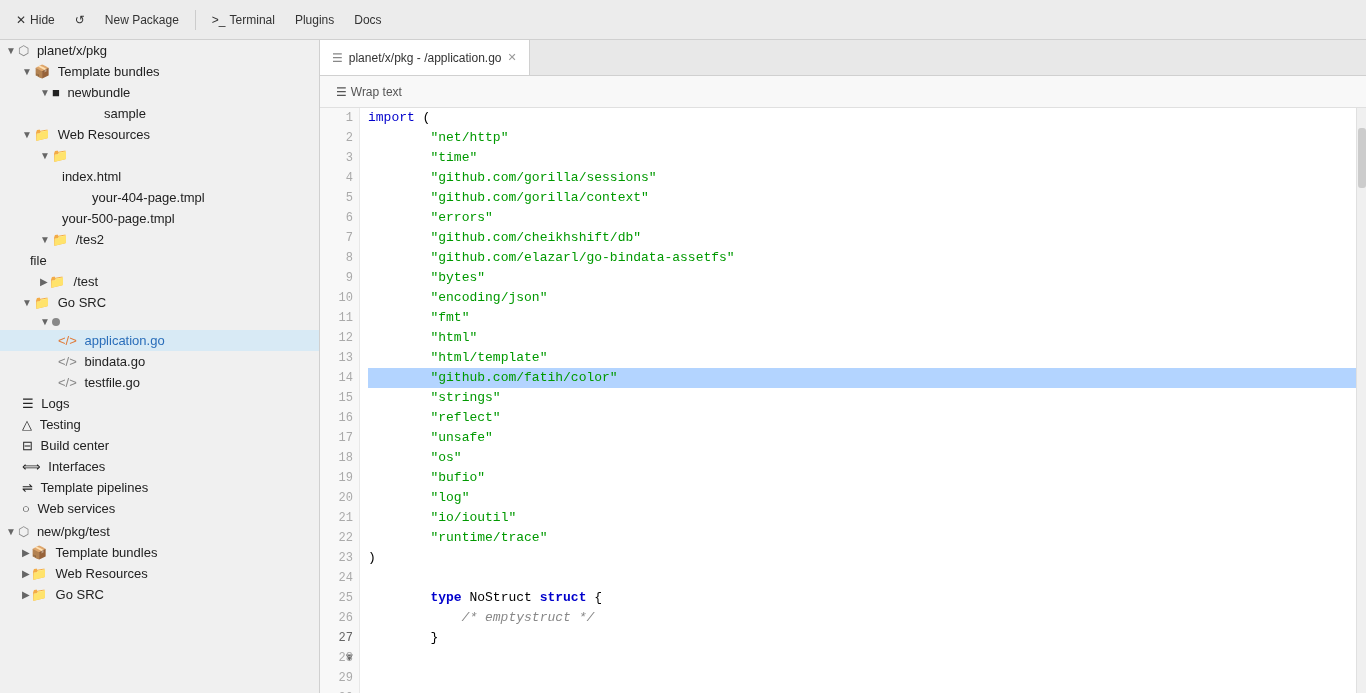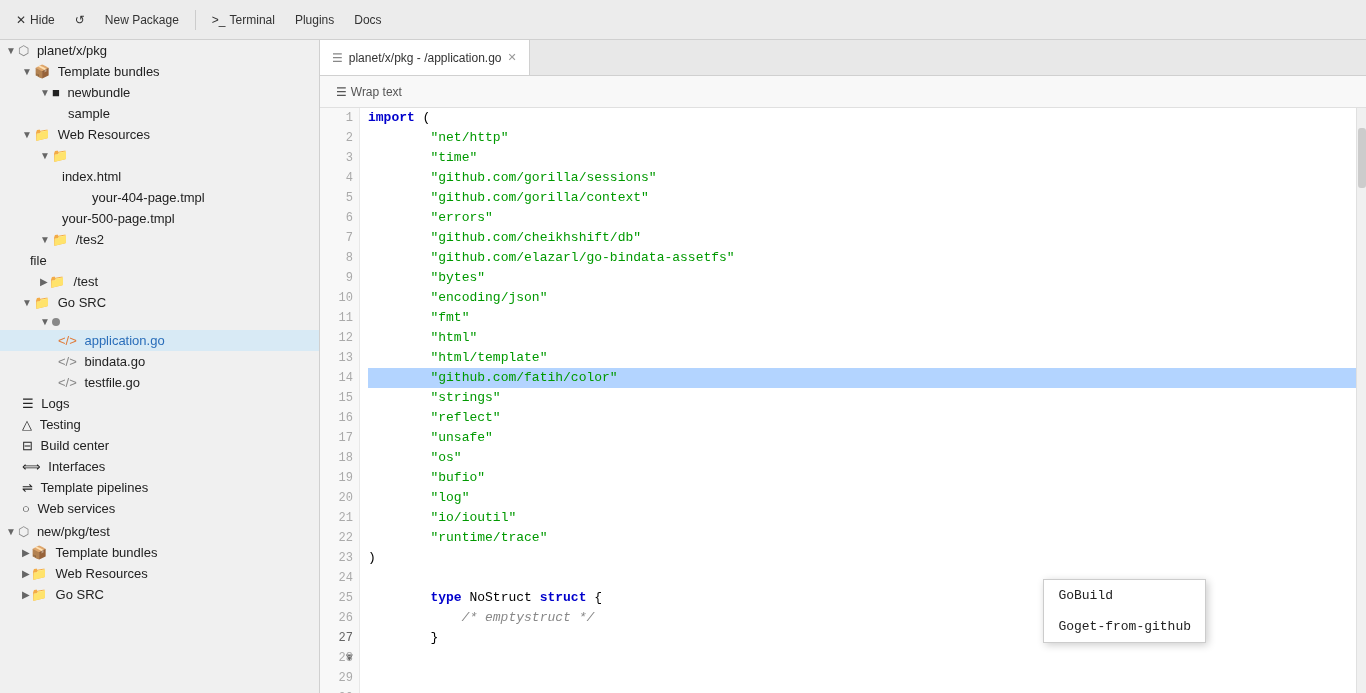--- a/index.html
+++ b/index.html
@@ -142,21 +142,21 @@
       <span class="icon">📦</span>&nbsp;
       <span>Template bundles</span>
     </div>
 
     <div class="tree-item" style="padding-left:40px;">
       <span class="chevron">▼</span>
       <span class="icon">■</span>&nbsp;
       <span>newbundle</span>
     </div>
 
-    <div class="tree-item" style="padding-left:68px;">
+    <div class="tree-item" style="padding-left:68px;margin-left:36px;">
       <span>sample</span>
     </div>
 
     <div class="tree-item" style="padding-left:22px;">
       <span class="chevron">▼</span>
       <span class="icon">📁</span>&nbsp;
       <span>Web Resources</span>
     </div>
 
     <div class="tree-item" style="padding-left:40px;">
@@ -318,21 +318,21 @@
           <div class="line-number">23</div>
           <div class="line-number">24</div>
           <div class="line-number">25</div>
           <div class="line-number">26</div>
           <div class="line-number" style="color: rgb(102, 102, 102); text-align: right;">27 ▼</div>
           <div class="line-number">28</div>
           <div class="line-number">29</div>
           <div class="line-number">30</div>
         </div>
       <div class="code-content" id="code-lines">
-          <div class="code-line"><span style="color: rgb(0, 0, 204); font-weight: bold;">import</span><span> (</span></div>
+          <div class="code-line"><span style="color: rgb(0, 0, 204); font-weight: normal;">import</span><span> (</span></div>
           <div class="code-line"><span>        </span><span style="color: rgb(0, 153, 0);">"net/http"</span></div>
           <div class="code-line"><span>        </span><span style="color: rgb(0, 153, 0);">"time"</span></div>
           <div class="code-line"><span>        </span><span style="color: rgb(0, 153, 0);">"github.com/gorilla/sessions"</span></div>
           <div class="code-line"><span>        </span><span style="color: rgb(0, 153, 0);">"github.com/gorilla/context"</span></div>
           <div class="code-line"><span>        </span><span style="color: rgb(0, 153, 0);">"errors"</span></div>
           <div class="code-line"><span>        </span><span style="color: rgb(0, 153, 0);">"github.com/cheikhshift/db"</span></div>
           <div class="code-line"><span>        </span><span style="color: rgb(0, 153, 0);">"github.com/elazarl/go-bindata-assetfs"</span></div>
           <div class="code-line"><span>        </span><span style="color: rgb(0, 153, 0);">"bytes"</span></div>
           <div class="code-line"><span>        </span><span style="color: rgb(0, 153, 0);">"encoding/json"</span></div>
           <div class="code-line"><span>        </span><span style="color: rgb(0, 153, 0);">"fmt"</span></div>
@@ -348,23 +348,19 @@
           <div class="code-line"><span>        </span><span style="color: rgb(0, 153, 0);">"io/ioutil"</span></div>
           <div class="code-line"><span>        </span><span style="color: rgb(0, 153, 0);">"runtime/trace"</span></div>
           <div class="code-line"><span>)</span></div>
           <div class="code-line">&nbsp;</div>
           <div class="code-line"><span>        </span><span style="color: rgb(0, 0, 204); font-weight: bold;">type</span><span> NoStruct </span><span style="color: rgb(0, 0, 204); font-weight: bold;">struct</span><span> {</span></div>
           <div class="code-line"><span style="font-style: italic; color: rgb(136, 136, 136);">            /* emptystruct */</span></div>
           <div class="code-line"><span>        }</span></div>
           <div class="code-line">&nbsp;</div>
         </div>
 
-      <div class="context-menu">
-        <div class="context-menu-item">GoBuild</div>
-        <div class="context-menu-item">Goget-from-github</div>
-      </div>
 
       <div style="position:absolute; right:0; top:0; bottom:0; width:10px; background:#f0f0f0; border-left:1px solid #e0e0e0;">
         <div style="width:8px; height:60px; background:#ccc; border-radius:3px; margin: 20px 1px;"></div>
       </div>
     </div>
   </div>
 </div>
 
 </body></html>

